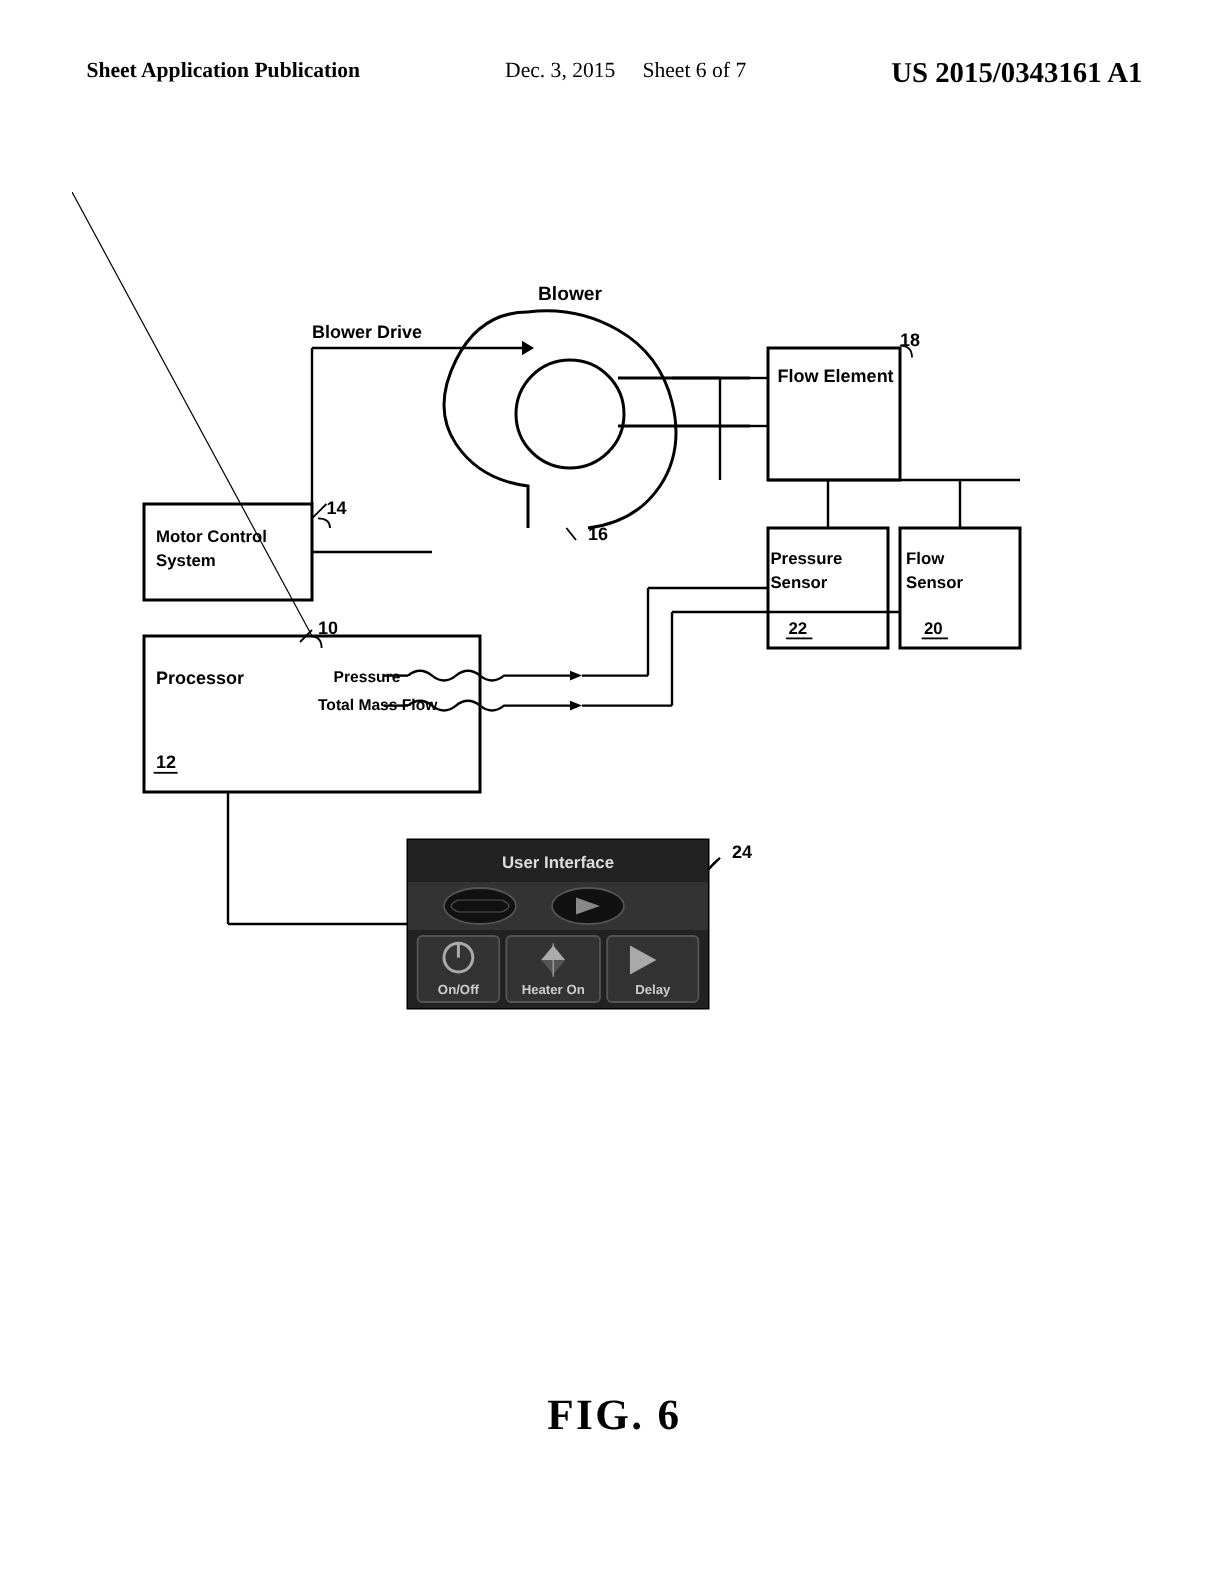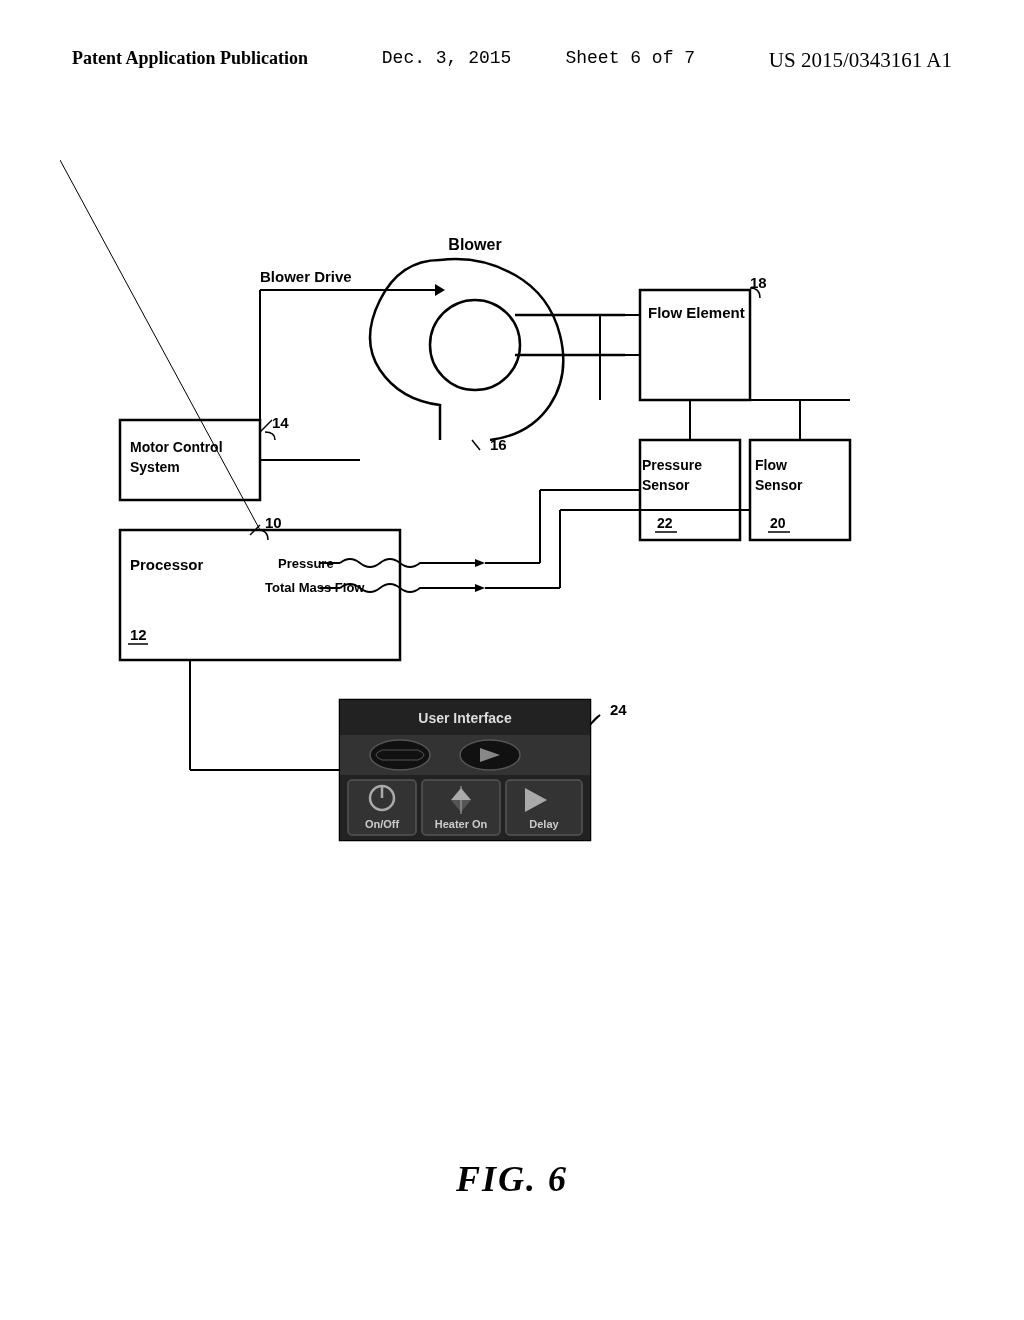--- a/index.html
+++ b/index.html
@@ -19,25 +19,24 @@
       align-items: flex-start;
       padding: 48px 72px 0 72px;
     }
     .header-left {
       font-size: 18px;
       font-weight: bold;
     }
     .header-center {
       font-size: 18px;
       text-align: left;
-      font-family: Liberation Mono, monospace;
     }
     .header-right {
-      font-size: 21px;
-      font-weight: normal;
+      font-size: 24px;
+      font-weight: bold;
     }
 
     
     .diagram-area {
       position: absolute;
       top: 160px;
       left: 60px;
       width: 900px;
       height: 740px;
       font-weight: bold;
@@ -50,28 +49,27 @@
 
     
     .fig-label {
       position: absolute;
       bottom: 120px;
       left: 50%;
       transform: translateX(-50%);
       font-size: 36px;
       font-weight: bold;
       letter-spacing: 2px;
-      font-style: italic;
     }
   </style>
 </head>
 <body>
 
 <div class="header">
-  <div class="header-left">Patent Application Publication</div>
+  <div class="header-left">Sheet Application Publication</div>
   <div class="header-center">
     <span>Dec. 3, 2015</span>&nbsp;&nbsp;&nbsp;&nbsp;
     <span>Sheet 6 of 7</span>
   </div>
   <div class="header-right">US 2015/0343161 A1</div>
 </div>
 
 <div class="diagram-area">
   <svg class="diagram" viewBox="0 0 900 740" xmlns="http://www.w3.org/2000/svg">
 

